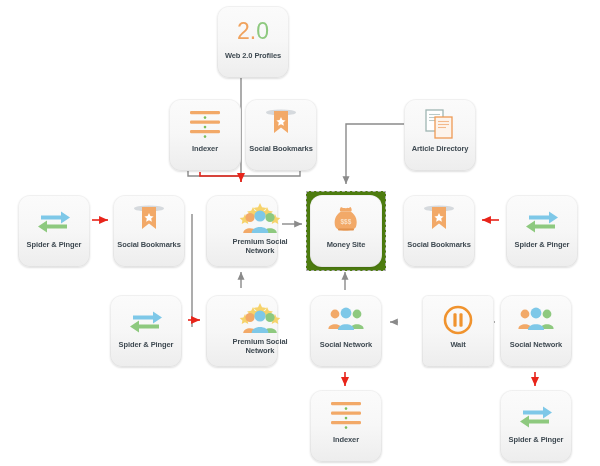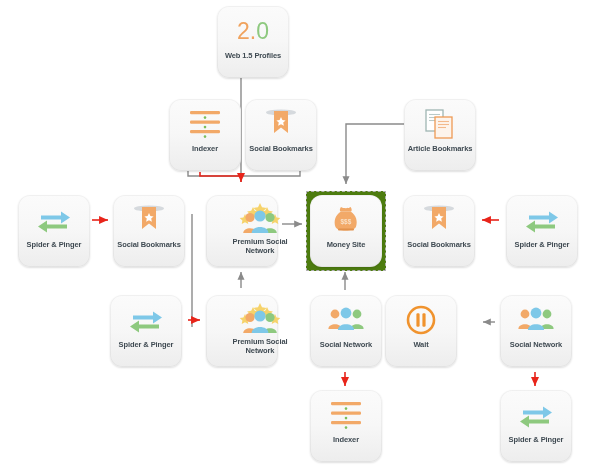--- a/index.html
+++ b/index.html
@@ -119,21 +119,21 @@
       <path d="M499,220 L482,220" marker-end="url(#ah-red)"></path>
       <path d="M345,372 L345,386" marker-end="url(#ah-red)"></path>
       <path d="M535,372 L535,386" marker-end="url(#ah-red)"></path>
     </g>
   </svg>
 
   <div class="node" style="left:217px; top:6px;">
     <div class="glyph">
       <span class="twoone"><span class="t">2.</span><span class="o">0</span></span>
     </div>
-    <div class="label">Web 1.5 Profiles</div>
+    <div class="label">Web 2.0 Profiles</div>
   </div>
 
   <div class="node" style="left:169px; top:99px;">
     <div class="glyph">
       <svg width="34" height="30" viewBox="0 0 34 30">
         <rect x="2" y="2" width="30" height="3.2" rx="1.2" fill="#f2a968"></rect>
         <circle cx="17" cy="8.6" r="1.3" fill="#7cbf5a"></circle>
         <rect x="2" y="11.5" width="30" height="3.2" rx="1.2" fill="#f2a968"></rect>
         <circle cx="17" cy="18.1" r="1.3" fill="#7cbf5a"></circle>
         <rect x="2" y="21" width="30" height="3.2" rx="1.2" fill="#f2a968"></rect>
@@ -164,21 +164,21 @@
           <line x1="6" y1="12.5" x2="14" y2="12.5"></line>
         </g>
         <rect x="12" y="9" width="17" height="21" fill="#fdf4ec" stroke="#ee9a55" stroke-width="1.3"></rect>
         <g stroke="#f3b98b" stroke-width="1.1">
           <line x1="15" y1="13.5" x2="26" y2="13.5"></line>
           <line x1="15" y1="16.5" x2="26" y2="16.5"></line>
           <line x1="15" y1="19.5" x2="23" y2="19.5"></line>
         </g>
       </svg>
     </div>
-    <div class="label">Article Bookmarks</div>
+    <div class="label">Article Directory</div>
   </div>
 
   <div class="node" style="left:18px; top:195px;">
     <div class="glyph">
       <svg width="38" height="30" viewBox="0 0 38 30">
         <path d="M6,10.5 L26,10.5 L26,6.5 L35,12.5 L26,18.5 L26,14.5 L6,14.5 z" fill="#7ec8e8"></path>
         <path d="M32,19.5 L12,19.5 L12,15.5 L3,21.5 L12,27.5 L12,23.5 L32,23.5 z" fill="#8ec97f"></path>
       </svg>
     </div>
     <div class="label">Spider &amp; Pinger</div>
@@ -289,21 +289,21 @@
         <path d="M4.4,24 C4.4,17.8 17.6,17.8 17.6,24 z" fill="#f2a968"></path>
         <circle cx="33" cy="9" r="4.4" fill="#8ec97f"></circle>
         <path d="M26.4,24 C26.4,17.8 39.6,17.8 39.6,24 z" fill="#8ec97f"></path>
         <circle cx="22" cy="8" r="5.4" fill="#7ec8e8"></circle>
         <path d="M13.9,25 C13.9,17.2 30.1,17.2 30.1,25 z" fill="#7ec8e8"></path>
       </svg>
     </div>
     <div class="label">Social Network</div>
   </div>
 
-  <div class="node" style="left:385px; top:295px;">
+  <div class="node" style="left:422px; top:295px;border-radius:6px;">
     <div class="glyph">
       <svg width="32" height="32" viewBox="0 0 32 32">
         <circle cx="16" cy="16" r="13" fill="none" stroke="#f0932e" stroke-width="2.6"></circle>
         <rect x="11.4" y="9.2" width="3.2" height="13.6" rx="1.2" fill="#f0932e"></rect>
         <rect x="17.4" y="9.2" width="3.2" height="13.6" rx="1.2" fill="#f0932e"></rect>
       </svg>
     </div>
     <div class="label">Wait</div>
   </div>
 

